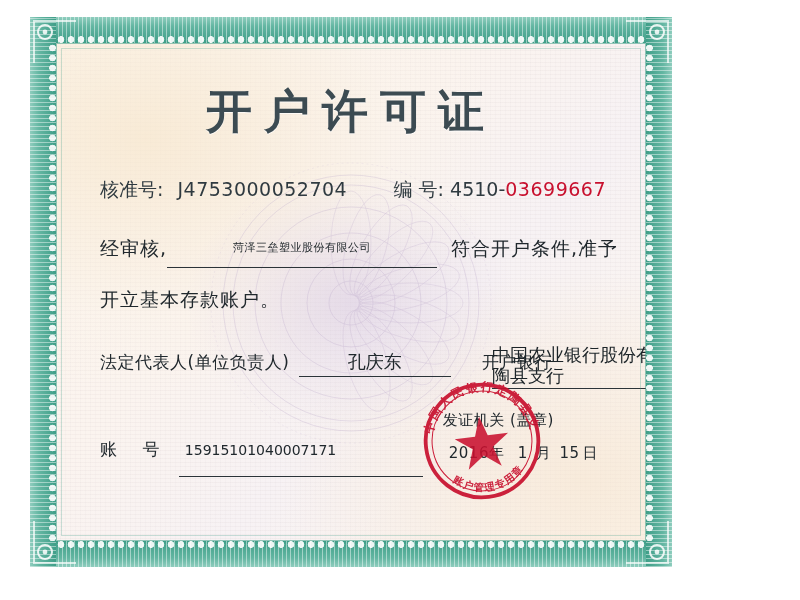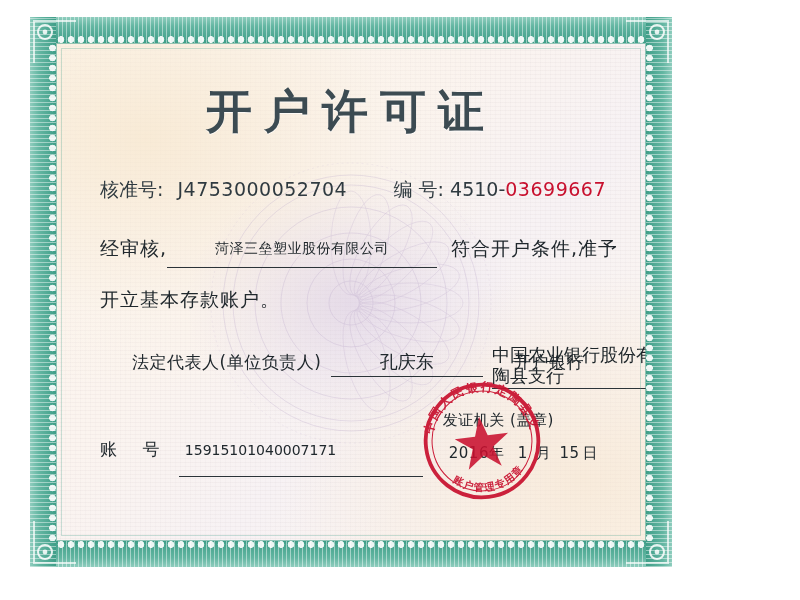--- a/index.html
+++ b/index.html
@@ -174,41 +174,41 @@
     display: flex;
     align-items: flex-start;
     gap: 0;
     white-space: nowrap;
   }
   .lead { letter-spacing: 1px; }
   .fillin {
     display: inline-block;
     border-bottom: 1px solid #2b3338;
     text-align: center;
-    font-size: 14px;
+    font-size: 11px;
     padding: 0 6px 2px 6px;
     color: #1c2428;
     letter-spacing: 0.5px;
   }
   .fill-company { min-width: 258px; }
   .tail { letter-spacing: 1px; margin-left: 14px; }
 
   .line2 {
     margin-top: 14px;
     letter-spacing: 1px;
   }
 
   .field-row {
     position: relative;
     margin: 34px 0 0 30px;
     font-size: 17px;
     color: #20282d;
     height: 46px;
   }
-  .f-label { letter-spacing: 0.5px; margin-left: 32px; }
+  .f-label { letter-spacing: 0.5px; }
   .fill-rep {
     display: inline-block;
     min-width: 140px;
     border-bottom: 1px solid #2b3338;
     text-align: center;
     font-size: 18px;
     padding: 0 6px 2px 6px;
     margin: 0 4px;
   }
   .bank-label {

